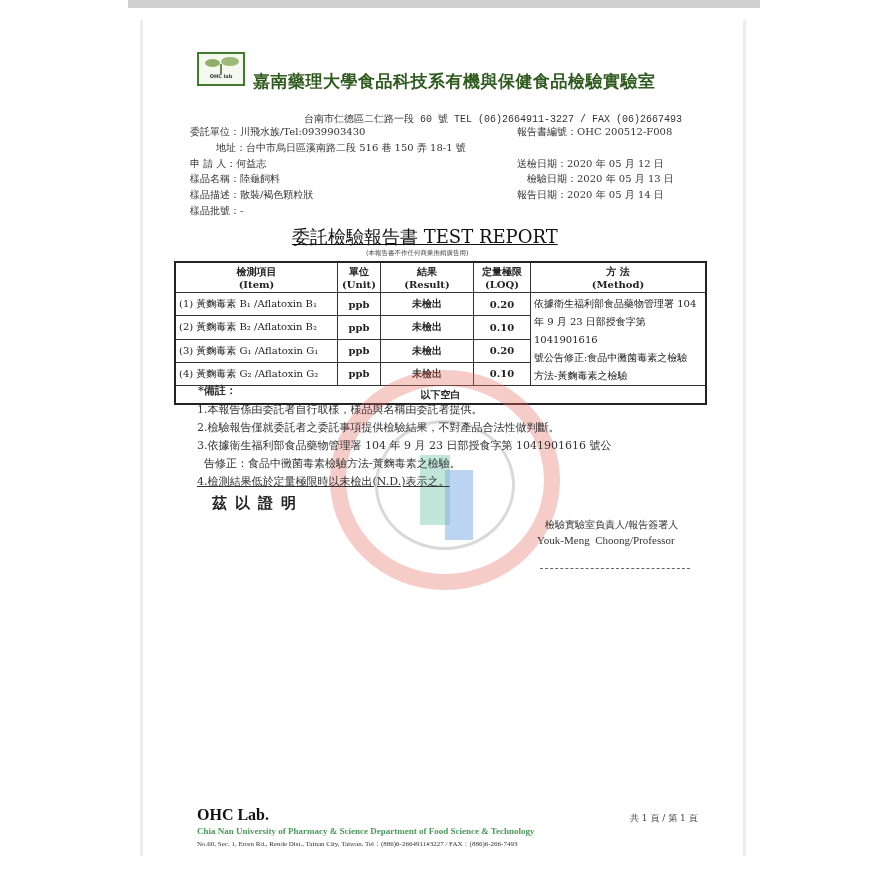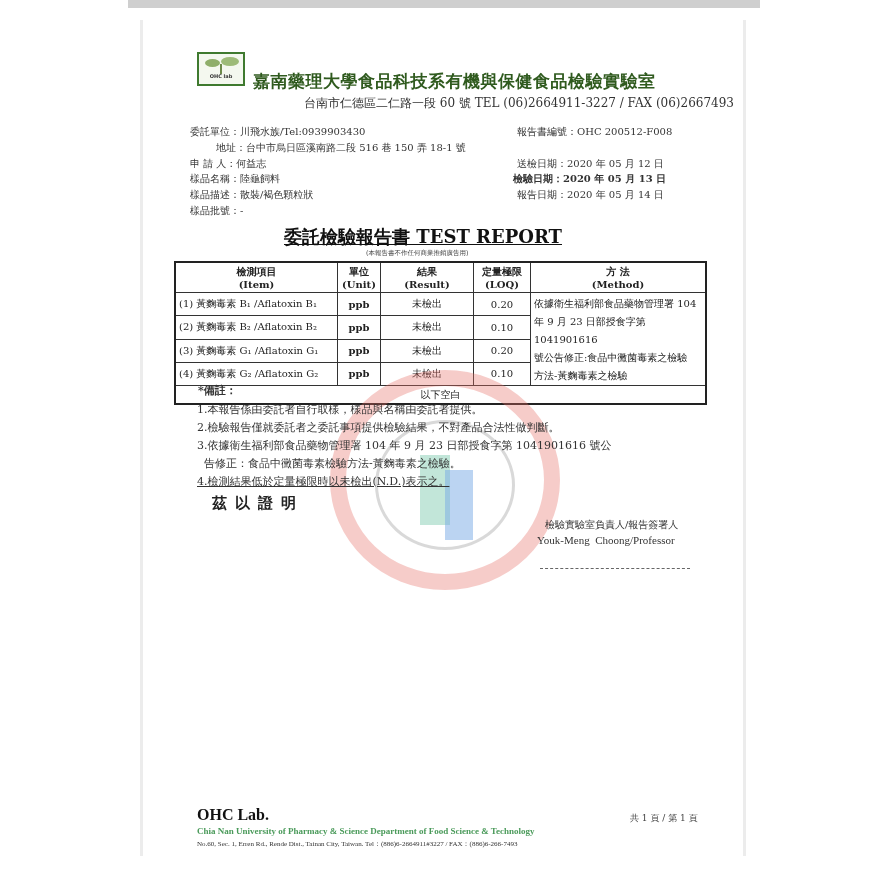--- a/index.html
+++ b/index.html
@@ -6,29 +6,29 @@
   body { width:888px; height:888px; background:#ffffff; position:relative; overflow:hidden; font-family:"DejaVu Serif", serif; color:#222; }
   .topbar { position:absolute; left:128px; top:0; width:632px; height:8px; background:#cfcfcf; }
   .page { position:absolute; left:140px; top:20px; width:600px; height:836px; background:#fff; border-left:3px solid #ececec; border-right:3px solid #ececec; }
   .abs { position:absolute; white-space:nowrap; }
   .logo { position:absolute; left:197px; top:52px; width:48px; height:34px; border:2px solid #3f7a2f; background:#f4f8ef; box-sizing:border-box; }
   .logo .leaf1 { position:absolute; left:6px; top:5px; width:15px; height:8px; border-radius:50%; background:#8fae6a; }
   .logo .leaf2 { position:absolute; left:22px; top:3px; width:18px; height:9px; border-radius:50%; background:#9dbb78; }
   .logo .stem { position:absolute; left:21px; top:10px; width:2px; height:10px; background:#6d8a4a; }
   .logo .lbl { position:absolute; left:0; right:0; top:19px; font-size:5px; text-align:center; font-family:"DejaVu Sans", sans-serif; font-weight:bold; color:#333; }
   .title-cn { left:253px; top:70px; font-size:17px; font-weight:bold; color:#2f5a1e; letter-spacing:0.5px; }
-  .addr { left:304px; top:95px; font-size:12px; color:#333; }
+  .addr { left:304px; top:112px; font-size:10px; color:#333;font-family:Liberation Mono, monospace; }
   .info { font-size:10px; color:#333; }
-  .report-title { left:284px; top:225px; font-size:18px; font-weight:bold; text-decoration:underline; color:#111; }
+  .report-title { left:292px; top:225px; font-size:18px; font-weight:normal; text-decoration:underline; color:#111; }
   .subnote { left:366px; top:249px; font-size:6.5px; color:#444; }
   table.res { position:absolute; left:174px; top:261px; width:533px; border-collapse:collapse; font-size:10px;padding-left:36px; }
   table.res td, table.res th { border:1px solid #333; padding:0 3px; height:17px; }
   table.res th { height:29px; font-size:10px; font-weight:bold; line-height:13px; }
   table.res { border:2px solid #222; }
-  .c { text-align:center; }
+  .c { text-align:center;font-weight:bold; }
   .method { font-size:10px; line-height:18px; vertical-align:top; padding-top:2px !important; }
   .notes { font-size:11px; color:#333; }
   .stamp { position:absolute; left:330px; top:370px; width:230px; height:220px; border-radius:50%; border:16px solid rgba(230,110,100,0.35); box-sizing:border-box; }
   .stamp-inner { position:absolute; left:375px; top:420px; width:140px; height:130px; border-radius:50%; border:3px solid rgba(180,180,180,0.5); box-sizing:border-box; }
   .stamp-g { position:absolute; left:420px; top:455px; width:30px; height:70px; background:rgba(120,200,170,0.45); }
   .stamp-b { position:absolute; left:445px; top:470px; width:28px; height:70px; background:rgba(120,170,230,0.5); }
   .certify { left:212px; top:494px; font-size:15px; font-weight:bold; letter-spacing:8px; color:#222; }
   .sign { font-size:10px; color:#333; }
   .dash { left:540px; top:568px; width:150px; border-top:1px dashed #666; height:0; }
   .footer-lab { left:197px; top:806px; font-family:"Liberation Serif", serif; font-size:16px; font-weight:bold; color:#111; }
@@ -53,21 +53,21 @@
 
 <div class="abs info" style="left:190px;top:125px;text-align:right;">委託單位：川飛水族/Tel:0939903430</div>
 <div class="abs info" style="left:216px;top:141px;">地址：台中市烏日區溪南路二段 516 巷 150 弄 18-1 號</div>
 <div class="abs info" style="left:190px;top:157px;">申 請 人：何益志</div>
 <div class="abs info" style="left:190px;top:172px;">樣品名稱：陸龜飼料</div>
 <div class="abs info" style="left:190px;top:188px;">樣品描述：散裝/褐色顆粒狀</div>
 <div class="abs info" style="left:190px;top:204px;">樣品批號：-</div>
 
 <div class="abs info" style="left:517px;top:125px;">報告書編號：OHC 200512-F008</div>
 <div class="abs info" style="left:517px;top:157px;">送檢日期：2020 年 05 月 12 日</div>
-<div class="abs info" style="left:513px;top:172px;font-weight:bold;">檢驗日期：2020 年 05 月 13 日</div>
+<div class="abs info" style="left:527px;top:172px;">檢驗日期：2020 年 05 月 13 日</div>
 <div class="abs info" style="left:517px;top:188px;">報告日期：2020 年 05 月 14 日</div>
 
 <div class="abs report-title">委託檢驗報告書 TEST REPORT</div>
 <div class="abs subnote">(本報告書不作任何商業推銷廣告用)</div>
 
 <table class="res">
   <tbody>
       <tr>
     <th style="width:155px;"><span>檢測項目</span><br><span>(Item)</span></th>
     <th style="width:36px;"><span>單位</span><br><span>(Unit)</span></th>

